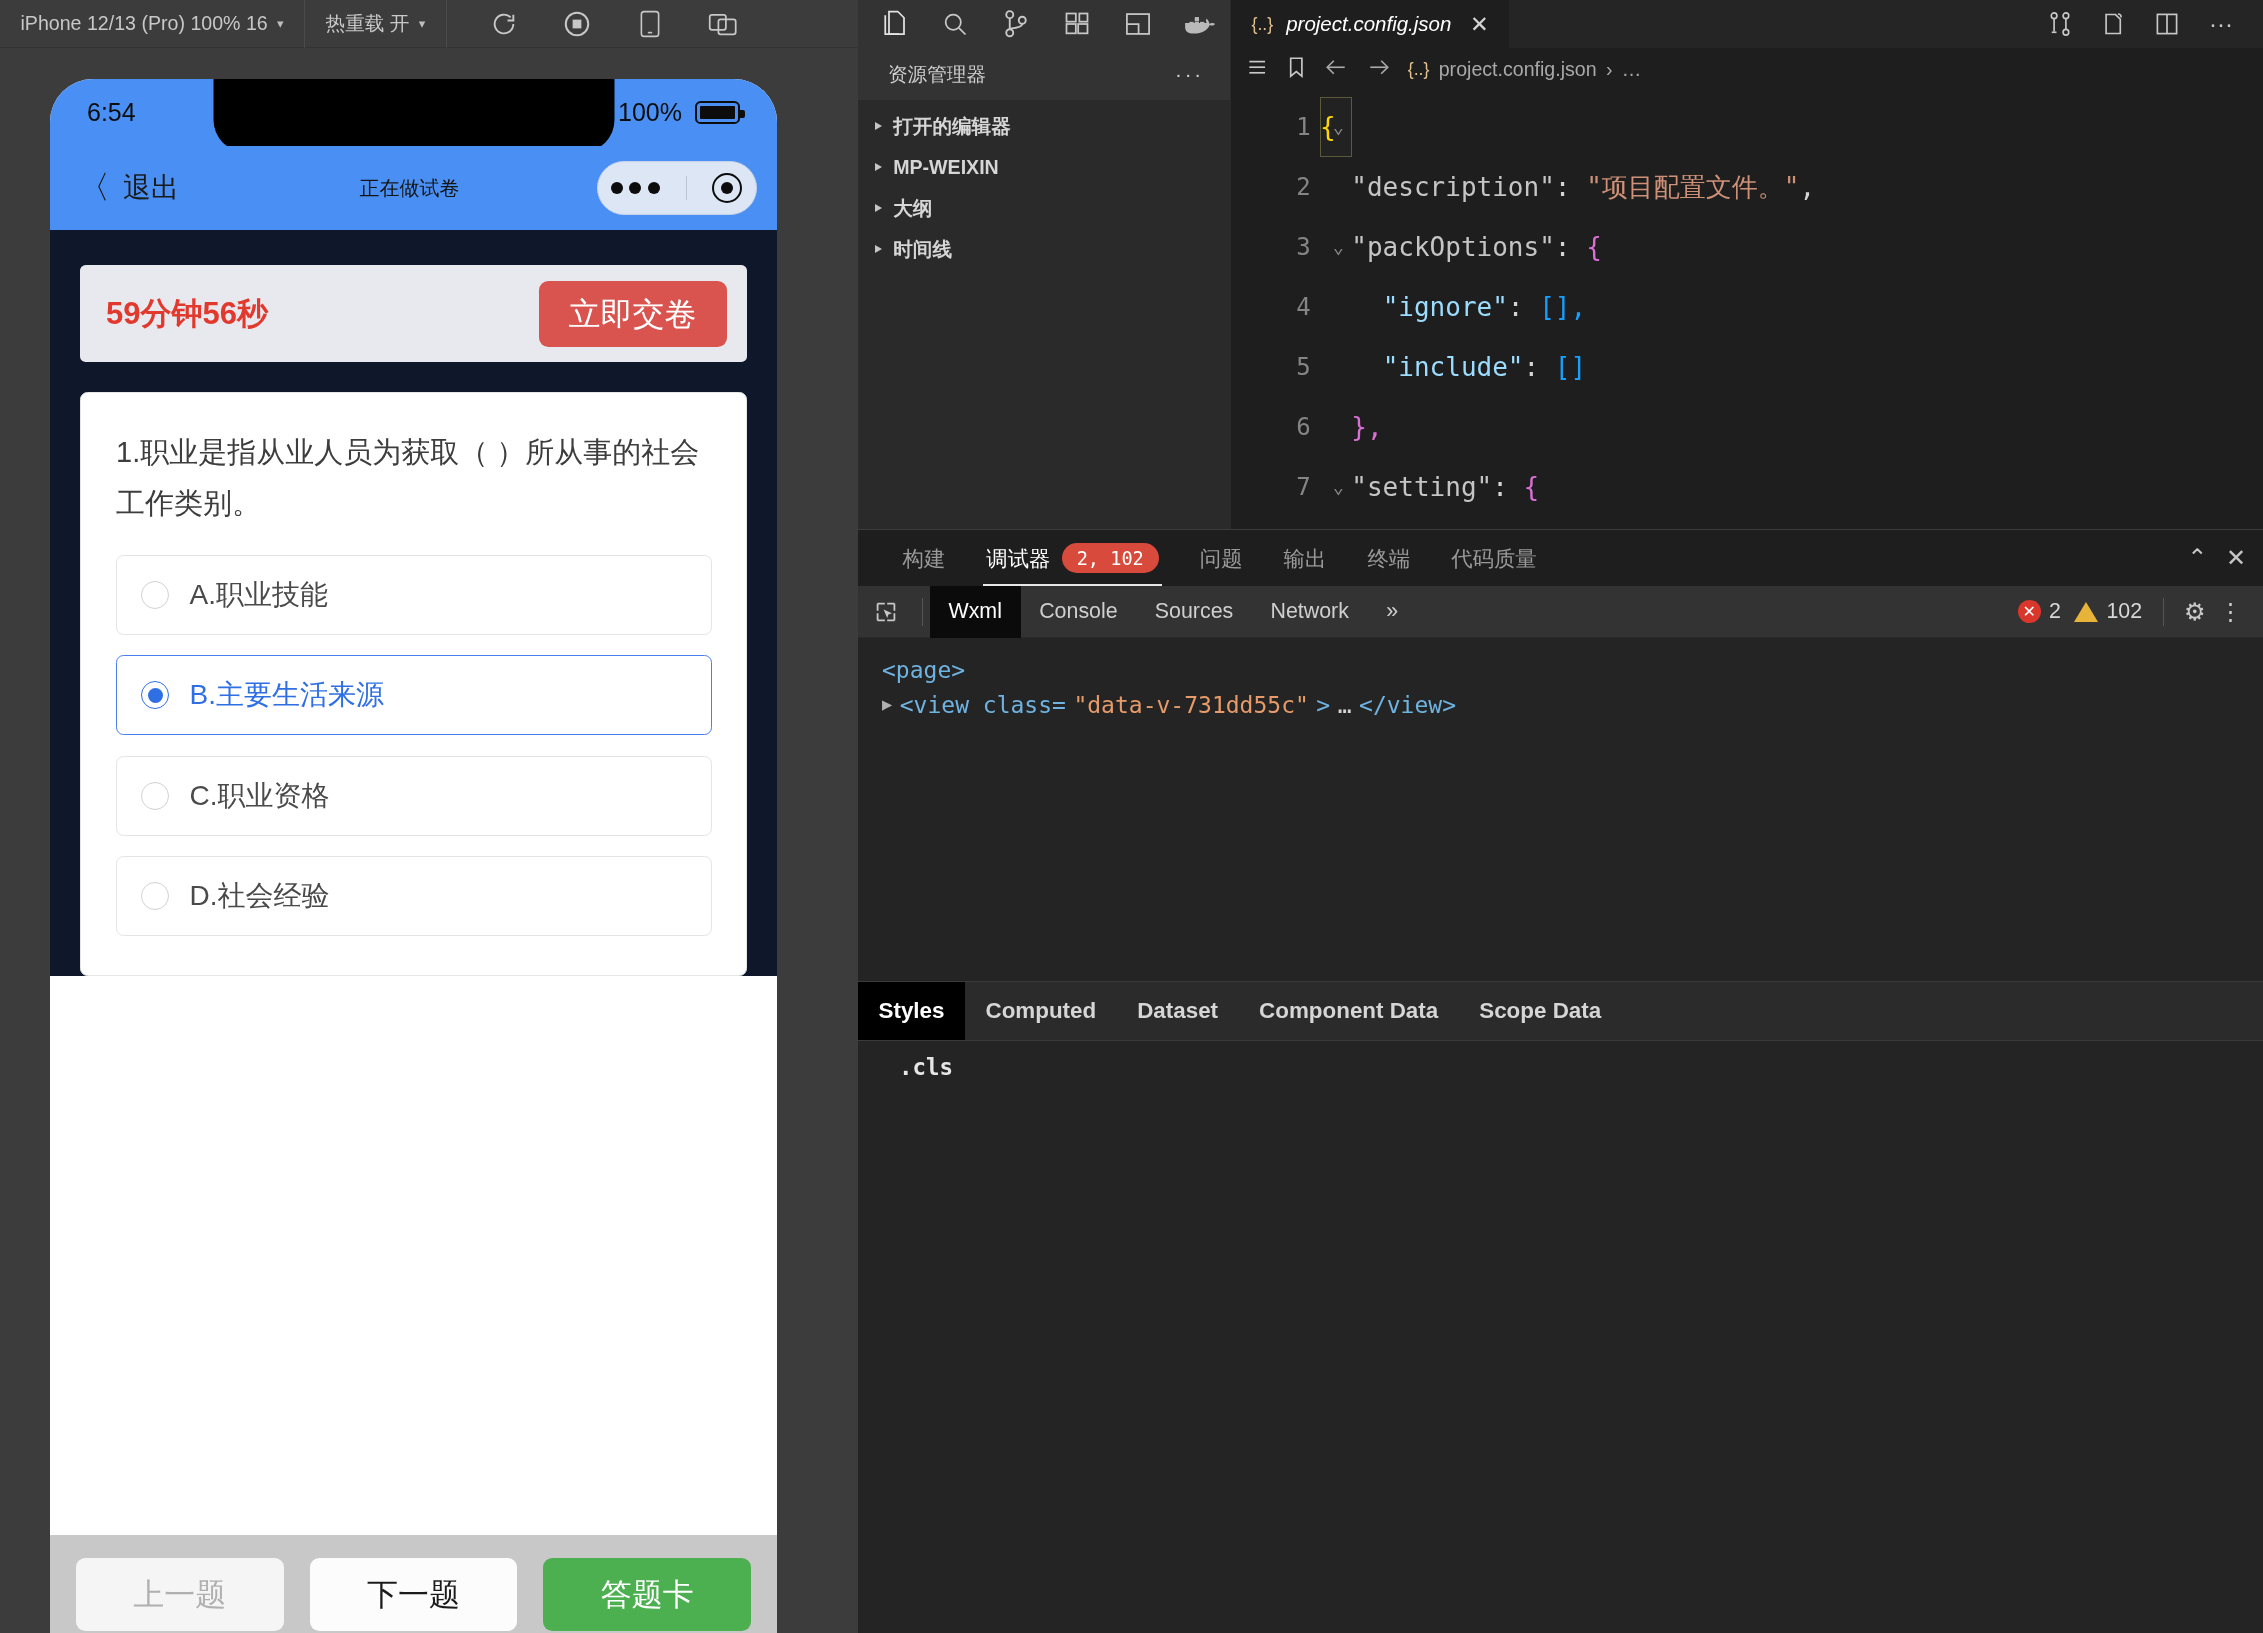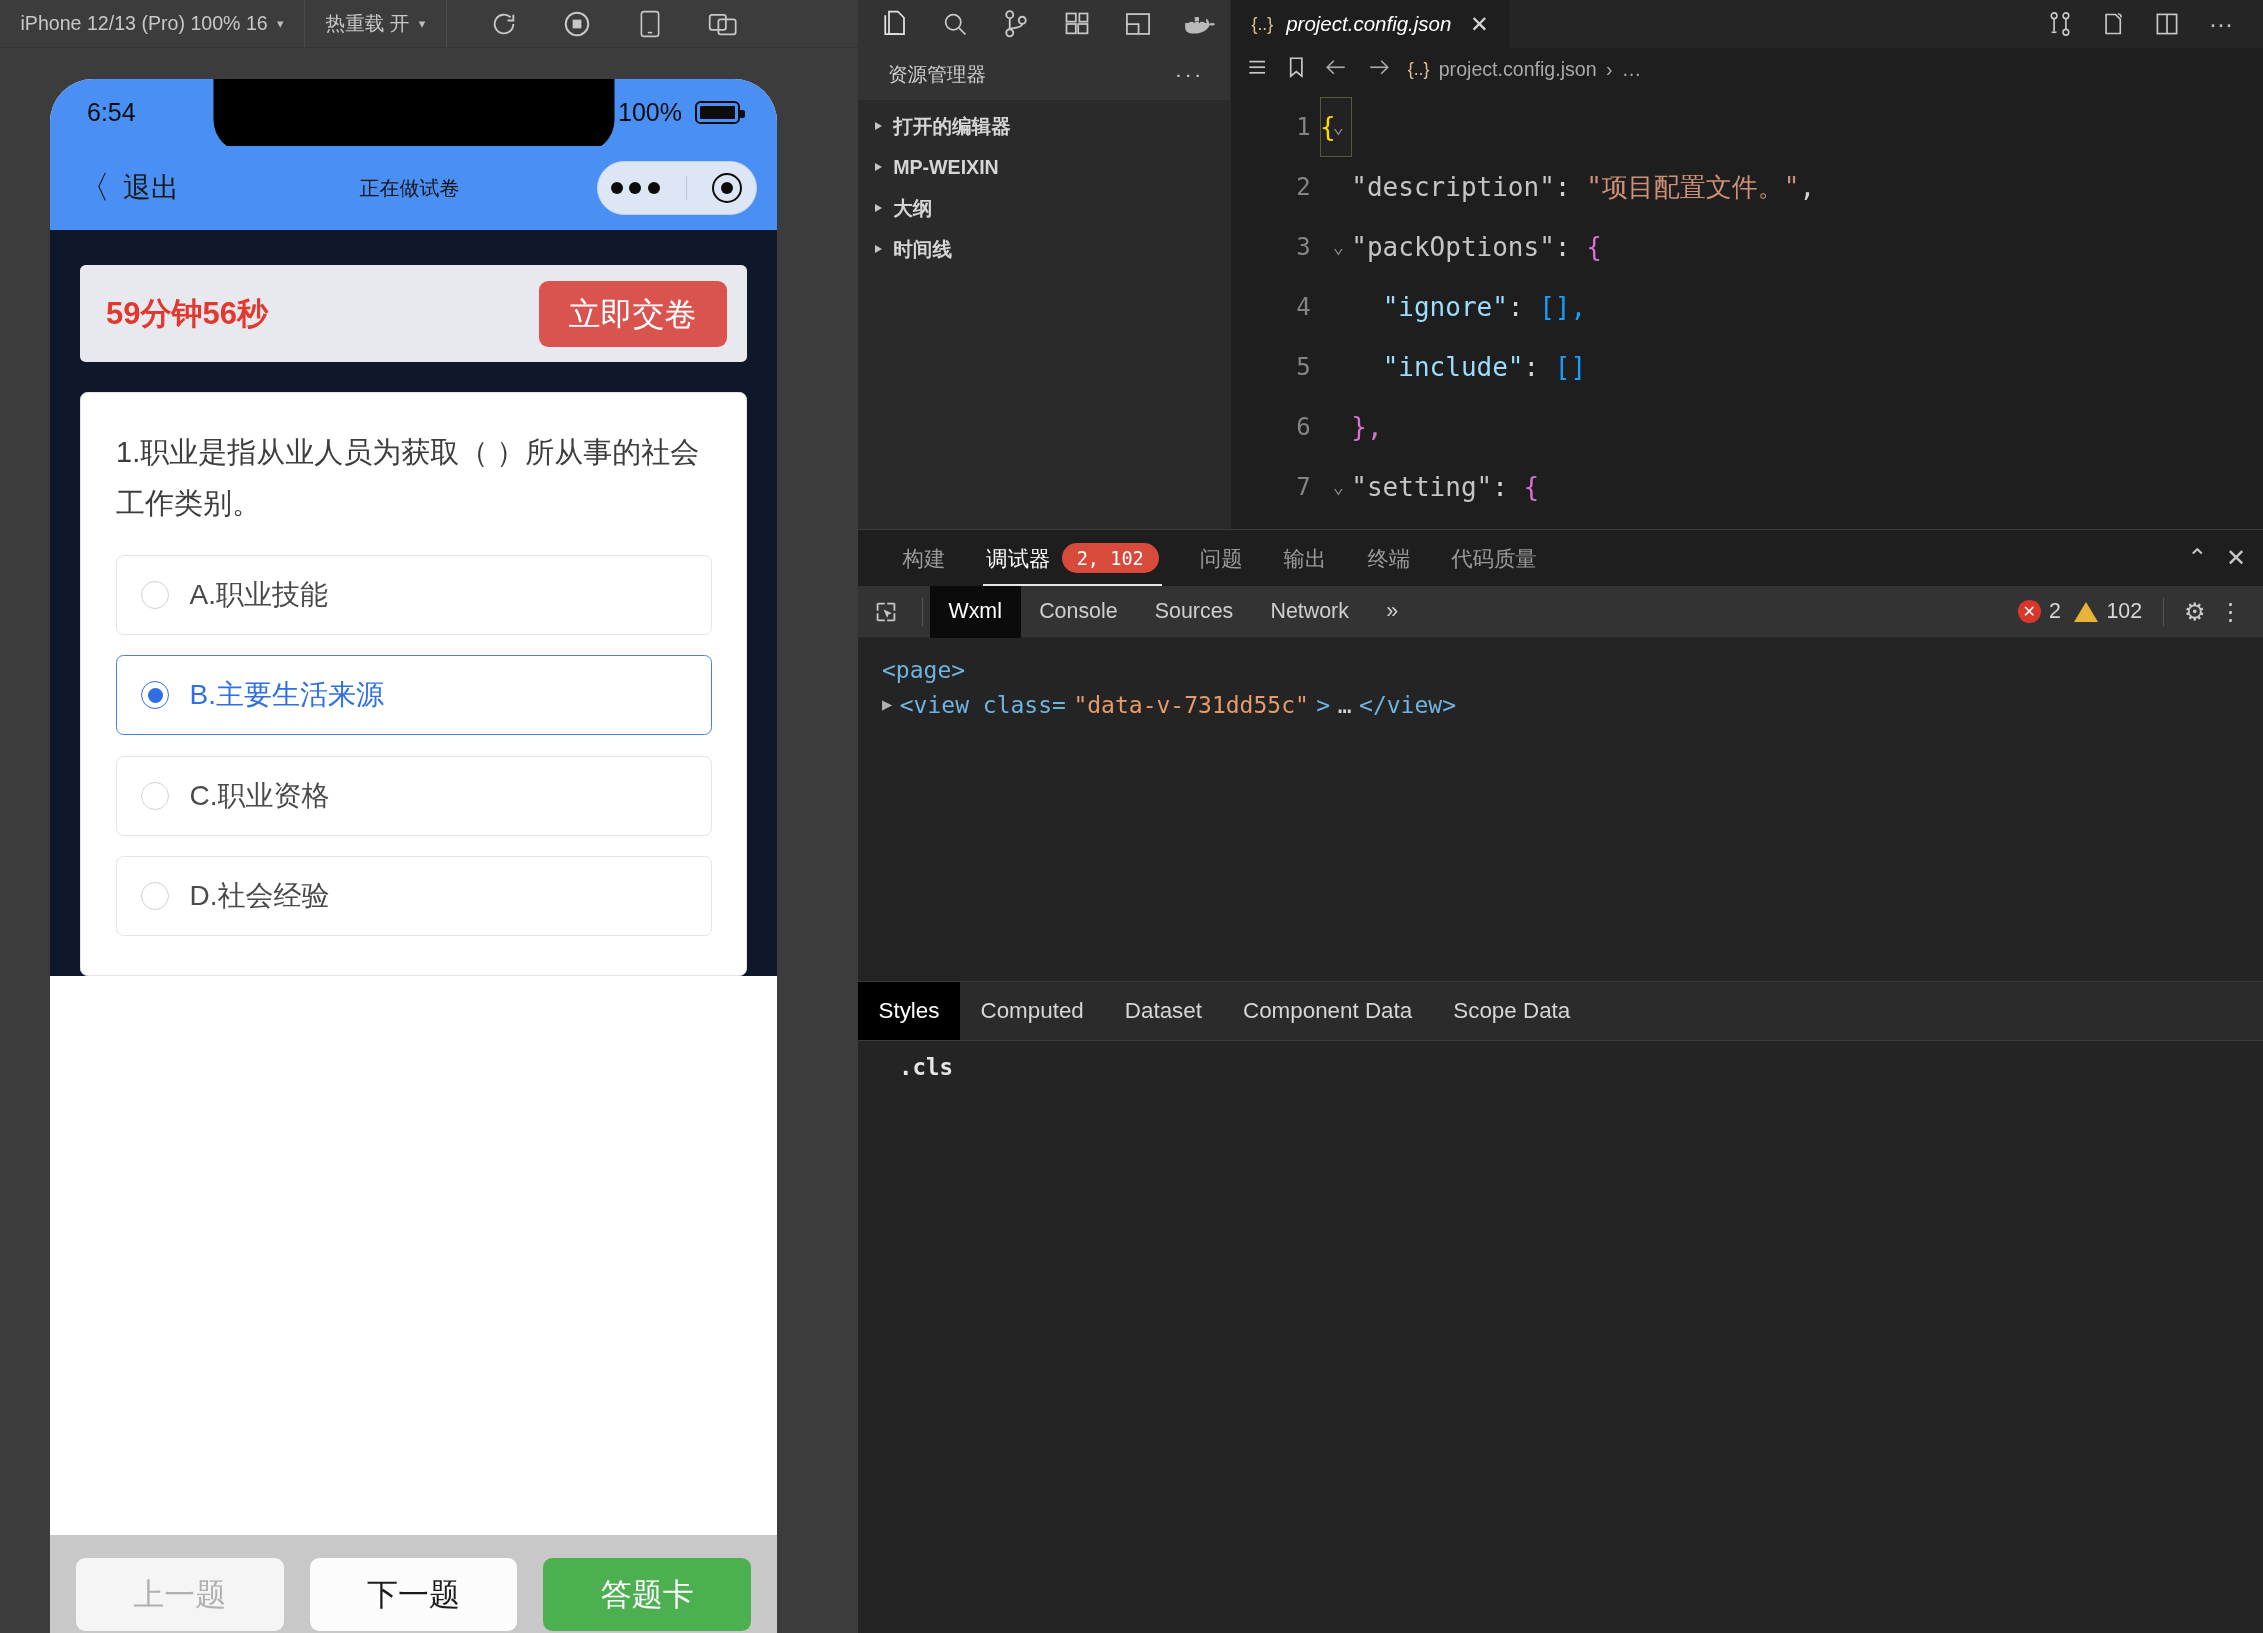--- a/index.html
+++ b/index.html
@@ -259,21 +259,21 @@
     font-family: "DejaVu Sans Mono", monospace; font-size: 23px; color:#9cdcfe;
     line-height: 1.5; min-height: 0;
   }
   .tree-row { white-space: pre; display:flex; align-items:center; gap: 7.5px;}
   .tree-arrow { color:#b0b0b0; font-size: 17px; }
   .tag { color: #6fb3e0; }
   .val { color: #e89b6a; }
   .ellip { color: #d4d4d4; }
 
   .dt-sub { flex: 0 0 auto; background:#242424; border-top:0.9px solid #3a3a3a; }
-  .sub-tabs { height: 58px; display:flex; align-items: stretch; background:#2b2b2b; }
+  .sub-tabs { height: 58px; display:flex; align-items: stretch; background:#2b2b2b;font-weight:bold; }
   .stab { padding: 0 20.5px; display:flex; align-items:center; color:#d6d6d6; font-size: 22.4px;}
   .stab.active { background:#000000; color:#ffffff; }
   .filter-row { height: 52px; display:flex; align-items:center; background:#242424; border-top:0.9px solid #3a3a3a; padding: 0 18.6px;}
   .filter-input { flex:1 1 auto; height: 37px; background:#2a2a2a; color:#9a9a9a; font-size: 21.4px;
                   display:flex; align-items:center; padding-left: 9.3px; border: 0.9px solid #2f2f2f;}
   .cls-btn { color:#e6e6e6; font-family:"DejaVu Sans Mono", monospace; font-size: 22.4px; padding-left: 22.4px; font-weight:700;}
   .styles-body { flex:1 1 auto; background:#242424; }
 </style>
 </head>
 <body>

